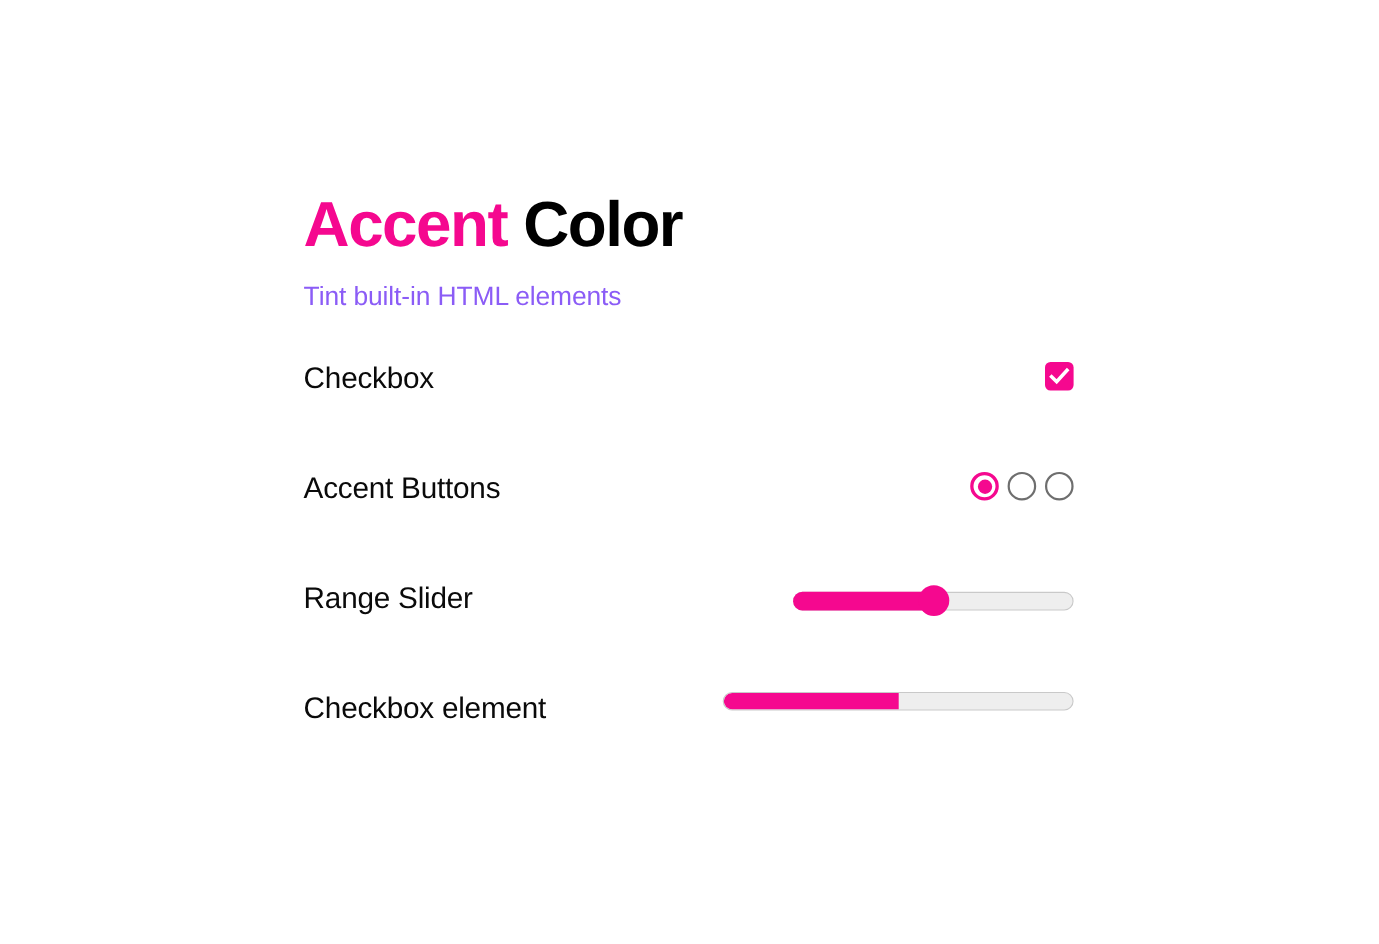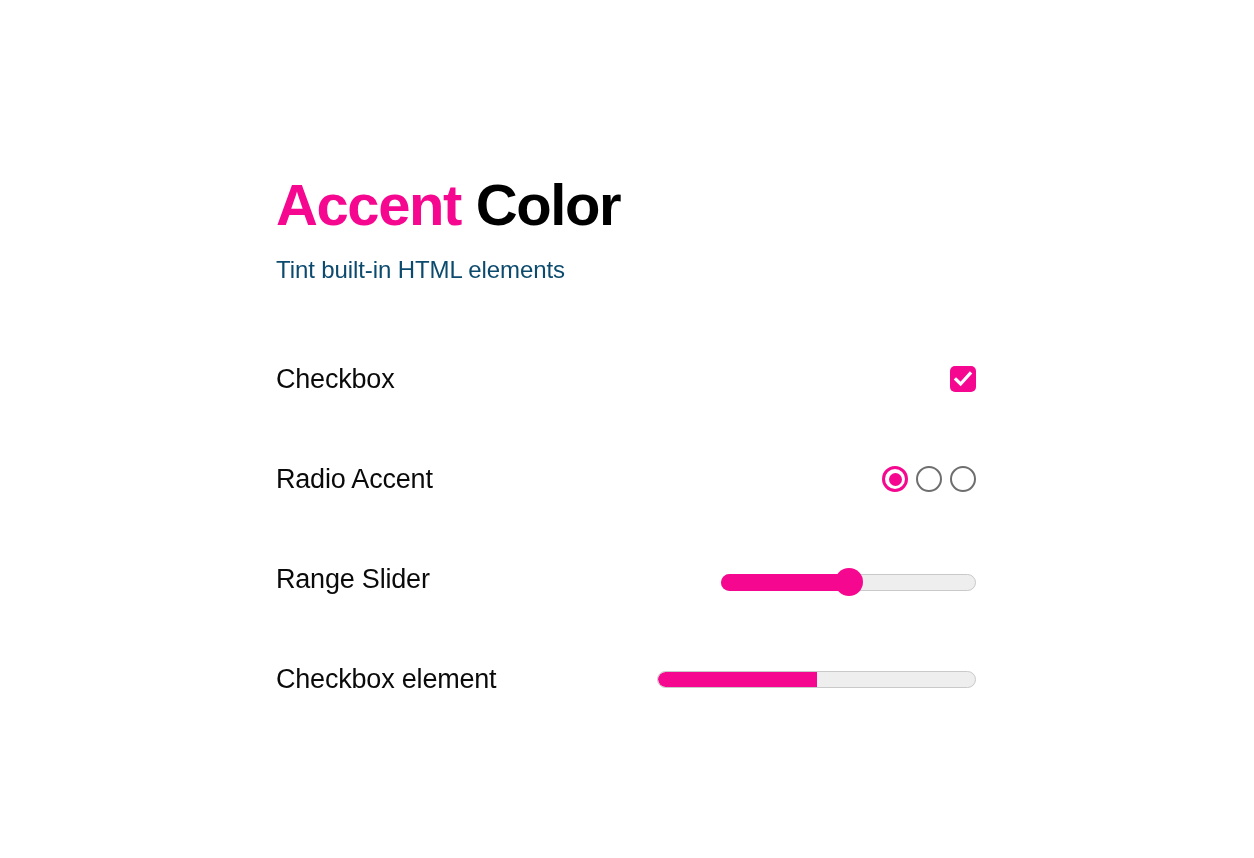--- a/index.html
+++ b/index.html
@@ -42,35 +42,35 @@
   .heading .accent-word {
     color: #f5088f;
   }
   .heading .plain-word {
     color: #000000;
   }
 
   .subtitle {
     font-size: 24px;
     font-weight: 400;
-    color: #0c4a6e;
+    color: #8b5cf6;
     margin: 0;
     padding-top: 23px;
     letter-spacing: -0.1px;
     line-height: 1.1;
   }
 
   
   .rows {
     padding-top: 46px;
   }
 
   .row {
     display: flex;
-    align-items: center;
+    align-items: flex-start;
     justify-content: space-between;
     height: 100px;
     box-sizing: border-box;
   }
 
   .row-label {
     font-size: 27px;
     font-weight: 400;
     color: #0a0a0a;
     letter-spacing: -0.2px;
@@ -212,21 +212,21 @@
         <div class="row-control">
           <span class="checkbox" role="checkbox" aria-checked="true" style="display: block;">
             <svg viewBox="0 0 26 26">
               <path d="M6 13.4 L10.6 18 L20 7.6" fill="none" stroke="#ffffff" stroke-width="3.2" stroke-linecap="square" stroke-linejoin="miter"></path>
             </svg>
           </span>
         </div>
       </div>
 
       <div class="row">
-        <span class="row-label">Radio Accent</span>
+        <span class="row-label">Accent Buttons</span>
         <div class="row-control">
           <div class="radio-group">
             <span class="radio checked" role="radio" aria-checked="true"></span>
             <span class="radio" role="radio" aria-checked="false"></span>
             <span class="radio" role="radio" aria-checked="false"></span>
           </div>
         </div>
       </div>
 
       <div class="row">

